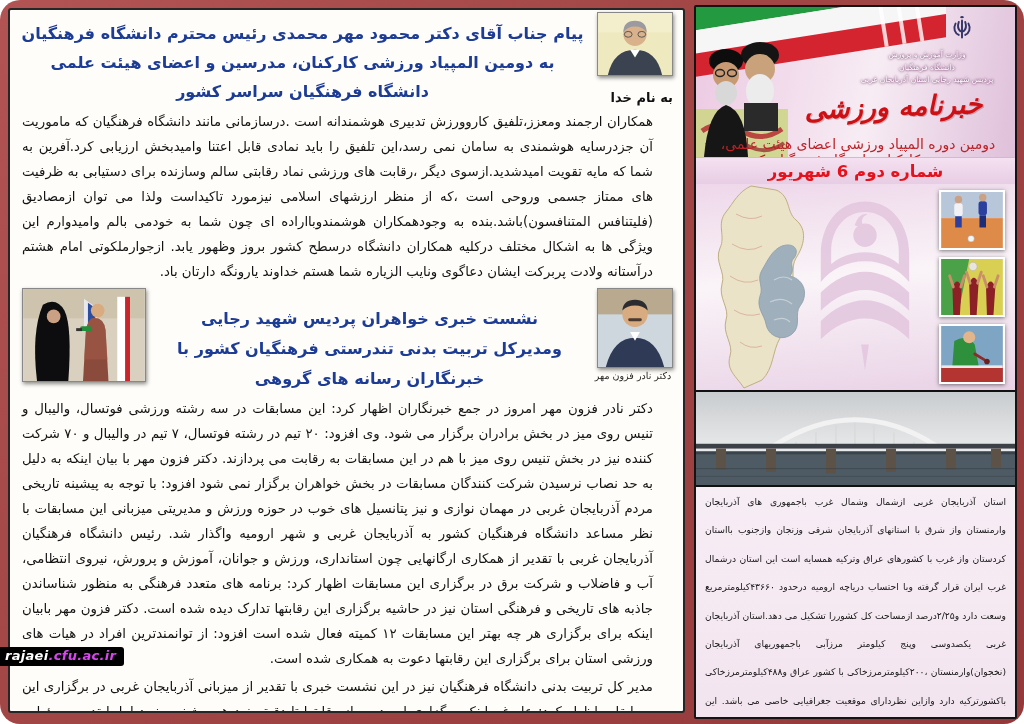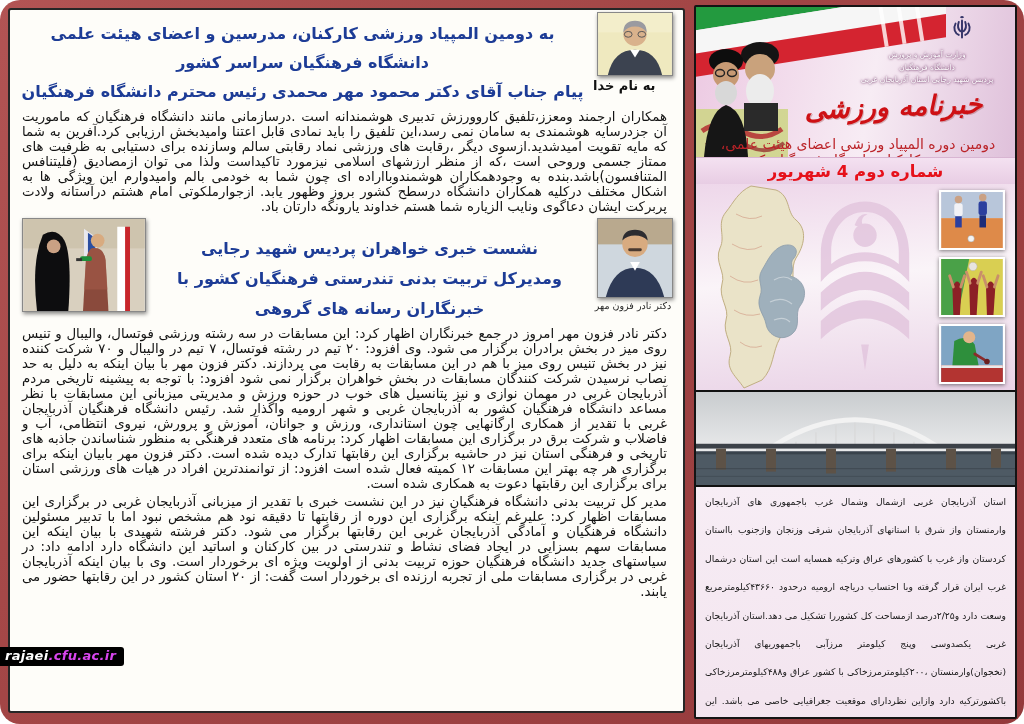--- a/index.html
+++ b/index.html
@@ -16,24 +16,24 @@
   .main-card {
     position:absolute; left:8px; top:8px; width:677px; height:705px;
     background:#fefdf9; border:2px solid #262626; border-radius:3px;
     padding:2px 10px; overflow:hidden;
   }
   .sec1-head { display:flex; direction:rtl; gap:8px; align-items:flex-start; }
   .headlines1 { flex:1; text-align:center; color:#1d3c96; font-weight:bold;
     font-size:16px; line-height:1.8; padding-top:8px; direction:rtl; }
   .photo-col { flex:0 0 80px; text-align:center; }
   .photo { border:1px solid #888; box-shadow:1px 2px 4px rgba(0,0,0,.45); background:#ddd; display:block; }
-  .bismillah { direction:rtl; text-align:left; font-weight:bold; font-size:13px; color:#111; margin-top:2px; }
+  .bismillah { direction:rtl; text-align:right; font-weight:bold; font-size:13px; color:#111; margin-top:14px; }
   .para {
-    direction:rtl; text-align:justify; font-size:13.3px; line-height:15px;
-    color:#131313; margin:3px 6px 0 2px;
+    direction:rtl; text-align:justify; font-size:13.3px; line-height:25px;
+    color:#131313; margin:3px 20px 0 2px;
   }
   .sec2-head { display:flex; direction:rtl; gap:8px; align-items:flex-start; margin-top:4px; }
   .headlines2 { flex:1; text-align:center; color:#1d3c96; font-weight:bold;
     font-size:16px; line-height:1.85; padding-top:16px; direction:rtl; }
   .caption { direction:rtl; font-size:9.5px; color:#222; white-space:nowrap; margin-top:2px;
     font-family:"DejaVu Serif", serif; }
   .watermark {
     position:absolute; left:0; top:647px; z-index:5; background:#000;
     padding:1px 8px 3px 5px; border-radius:0 3px 3px 0;
     font-style:italic; font-weight:bold; font-size:13px; letter-spacing:.3px;
@@ -90,22 +90,22 @@
           <circle cx="38" cy="22" r="12" fill="#d9b28c"></circle>
           <path d="M26 20 q0-12 12-12 q12 0 12 12 q-4-6-12-6 q-8 0-12 6z" fill="#9a9aa0"></path>
           <path d="M10 64 q6-26 28-26 q22 0 28 26z" fill="#3c4350"></path>
           <path d="M33 38 l5 8 5-8 z" fill="#fff"></path>
           <ellipse cx="31" cy="22" rx="4" ry="3" fill="none" stroke="#555" stroke-width="1"></ellipse>
           <ellipse cx="45" cy="22" rx="4" ry="3" fill="none" stroke="#555" stroke-width="1"></ellipse>
         </svg>
         <div class="bismillah">به نام خدا</div>
       </div>
       <div class="headlines1">
+        <div>پیام جناب آقای دکتر محمود مهر محمدی رئیس محترم دانشگاه فرهنگیان</div>
         <div>به دومین المپیاد ورزشی کارکنان، مدرسین و اعضای هیئت علمی دانشگاه فرهنگیان سراسر کشور</div>
-        <div>پیام جناب آقای دکتر محمود مهر محمدی رئیس محترم دانشگاه فرهنگیان</div>
       </div>
     </div>
 
     <p class="para">همکاران ارجمند ومعزز،تلفیق کاروورزش تدبیری هوشمندانه است .درسازمانی مانند دانشگاه فرهنگیان که ماموریت آن جزدرسایه هوشمندی به سامان نمی رسد،این تلفیق را باید نمادی قابل اعتنا وامیدبخش ارزیابی کرد.آفرین به شما که مایه تقویت امیدشدید.ازسوی دیگر ،رقابت های ورزشی نماد رقابتی سالم وسازنده برای دستیابی به ظرفیت های ممتاز جسمی وروحی است ،که از منظر ارزشهای اسلامی نیزمورد تاکیداست ولذا می توان ازمصادیق (فلیتنافس المتنافسون)باشد.بنده به وجودهمکاران هوشمندوبااراده ای چون شما به خودمی بالم وامیدوارم این ویژگی ها به اشکال مختلف درکلیه همکاران دانشگاه درسطح کشور بروز وظهور یابد. ازجوارملکوتی امام هشتم درآستانه ولادت پربرکت ایشان دعاگوی ونایب الزیاره شما هستم خداوند یارونگه دارتان باد.</p>
 
     <div class="sec2-head">
       <div class="photo-col">
         <svg class="photo" width="76" height="80" viewBox="0 0 76 80">
           <rect width="76" height="80" fill="#cfd7de"></rect>
           <rect width="76" height="26" fill="#b9a98e"></rect>
@@ -188,21 +188,21 @@
       </svg>
       <div class="org-lines">
         <div>وزارت آموزش و پرورش</div>
         <div>دانشگاه فرهنگیان</div>
         <div>پردیس شهید رجایی استان آذربایجان غربی</div>
       </div>
       <div class="nl-title">خبرنامه ورزشی</div>
       <div class="nl-subtitle">دومین دوره المپیاد ورزشی  اعضای هیئت علمی، مدرسین و کارکنان دانشگاه فرهنگیان کشور</div>
     </div>
 
-    <div class="issue-band">شماره دوم 4 شهریور</div>
+    <div class="issue-band">شماره دوم 6 شهریور</div>
 
     <div class="map-area">
       <svg class="map-svg" width="150" height="206" viewBox="0 0 150 206">
         <path d="M55 2 L80 6 C95 12 90 28 100 36 C112 46 108 62 100 74 C94 84 100 96 94 110 C88 124 92 140 84 154 C76 168 78 184 66 196 L48 204 C40 192 30 186 34 172 C38 160 26 150 30 136 C34 124 22 114 26 100 C30 88 18 78 24 64 C30 52 20 40 30 28 C38 18 42 8 55 2 Z" fill="#eae3c8" stroke="#c0ae82" stroke-width="1"></path>
         <path d="M40 30 q14 8 26 2 M36 60 q16 10 30 2 M34 92 q14 10 28 4 M38 126 q12 8 26 4 M44 158 q10 8 22 4" stroke="#cc8f7a" stroke-width=".7" fill="none" opacity=".8"></path>
         <path d="M86 62 C98 58 104 66 98 74 C92 80 100 84 94 92 C110 96 112 112 104 122 C98 130 106 142 96 150 C86 158 72 152 70 140 C68 130 60 124 64 112 C68 102 60 96 66 86 C72 76 76 66 86 62 Z" fill="#9fb0bc" stroke="#8b9ca9" stroke-width=".8"></path>
         <path d="M78 96 q10-6 18 0 M74 118 q12-6 22 2 M78 136 q10-4 16 2" stroke="#c5cfd6" stroke-width="1.2" fill="none"></path>
       </svg>
       <svg class="uni-logo-svg" width="130" height="180" viewBox="0 0 100 138">
         <g fill="#e3c6de">

